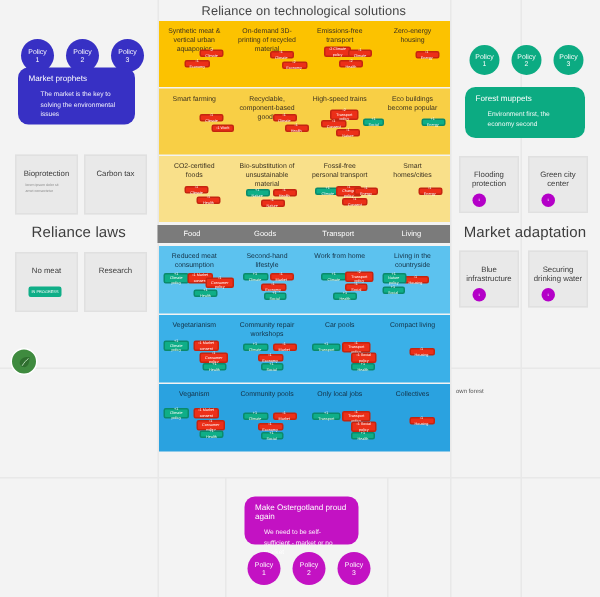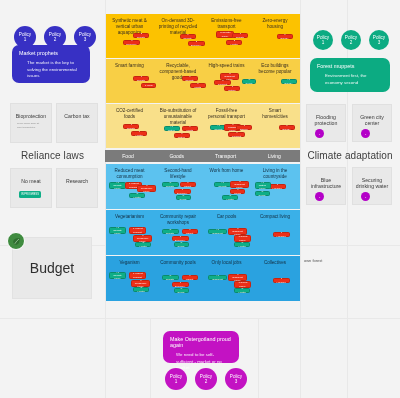--- a/index.html
+++ b/index.html
@@ -140,22 +140,23 @@
 <div class="board">
 
   <div class="gridline gv" style="left:105px;"></div>
   <div class="gridline gv" style="left:300px;"></div>
   <div class="gridline gv" style="left:347px;"></div>
   <div class="gridline gh" style="top:318px;"></div>
   <div class="gridline gh" style="top:245px;"></div>
   <div class="gridline gv" style="left:150px;top:318px;"></div>
   <div class="gridline gv" style="left:258px;top:318px;"></div>
 
+  <div class="heading" style="left:105px;width:195px;top:2px;">Reliance on technological solutions</div>
   <div class="heading big" style="left:0px;width:105px;top:150px;">Reliance laws</div>
-  <div class="heading big" style="left:300px;width:100px;top:150px;">Climate adaptation</div>
+  <div class="heading big" style="left:300px;width:100px;top:150px;">Market adaptation</div>
 
   <div id="left-bubbles">
       <div class="bubble" style="left: 14px; top: 26px; width: 22px; height: 22px; background: rgb(55, 48, 196);">
         <b>Policy</b>
         <b>1</b>
       </div>
       <div class="bubble" style="left: 44px; top: 26px; width: 22px; height: 22px; background: rgb(55, 48, 196);">
         <b>Policy</b>
         <b>2</b>
       </div>
@@ -177,23 +178,20 @@
     <span>Carbon tax</span>
   </div>
   <div class="gcard" style="left:10px;top:168px;width:42px;height:40px;">
     <span>No meat</span>
     <div class="tealchip" style="left:8px;top:22px;width:22px;height:7px;">IN PROGRESS</div>
   </div>
   <div class="gcard" style="left:56px;top:168px;width:42px;height:40px;">
     <span>Research</span>
   </div>
 
-  <div class="budget" style="left:12px;top:237px;width:80px;height:62px;">
-    <span>Budget</span>
-  </div>
   <div class="leafbadge" style="left:7px;top:232px;">
     <svg width="9" height="9" viewBox="0 0 10 10" aria-hidden="true">
       <path d="M8.6 1.2C6 .6 2.4 1.6 1.5 4.2.8 6.3 2 8.2 4 8.6c2.5.5 4.6-1.6 4.6-7.4z" fill="#2f6f2f"></path>
       <path d="M7.8 2.2C6 3.6 4.3 5.4 3.1 7.6" stroke="#bfe2bf" stroke-width=".7" fill="none"></path>
     </svg>
   </div>
 
   <div id="right-bubbles">
       <div class="bubble" style="left: 313px; top: 30px; width: 20px; height: 20px; background: rgb(12, 171, 130);">
         <b>Policy</b>

